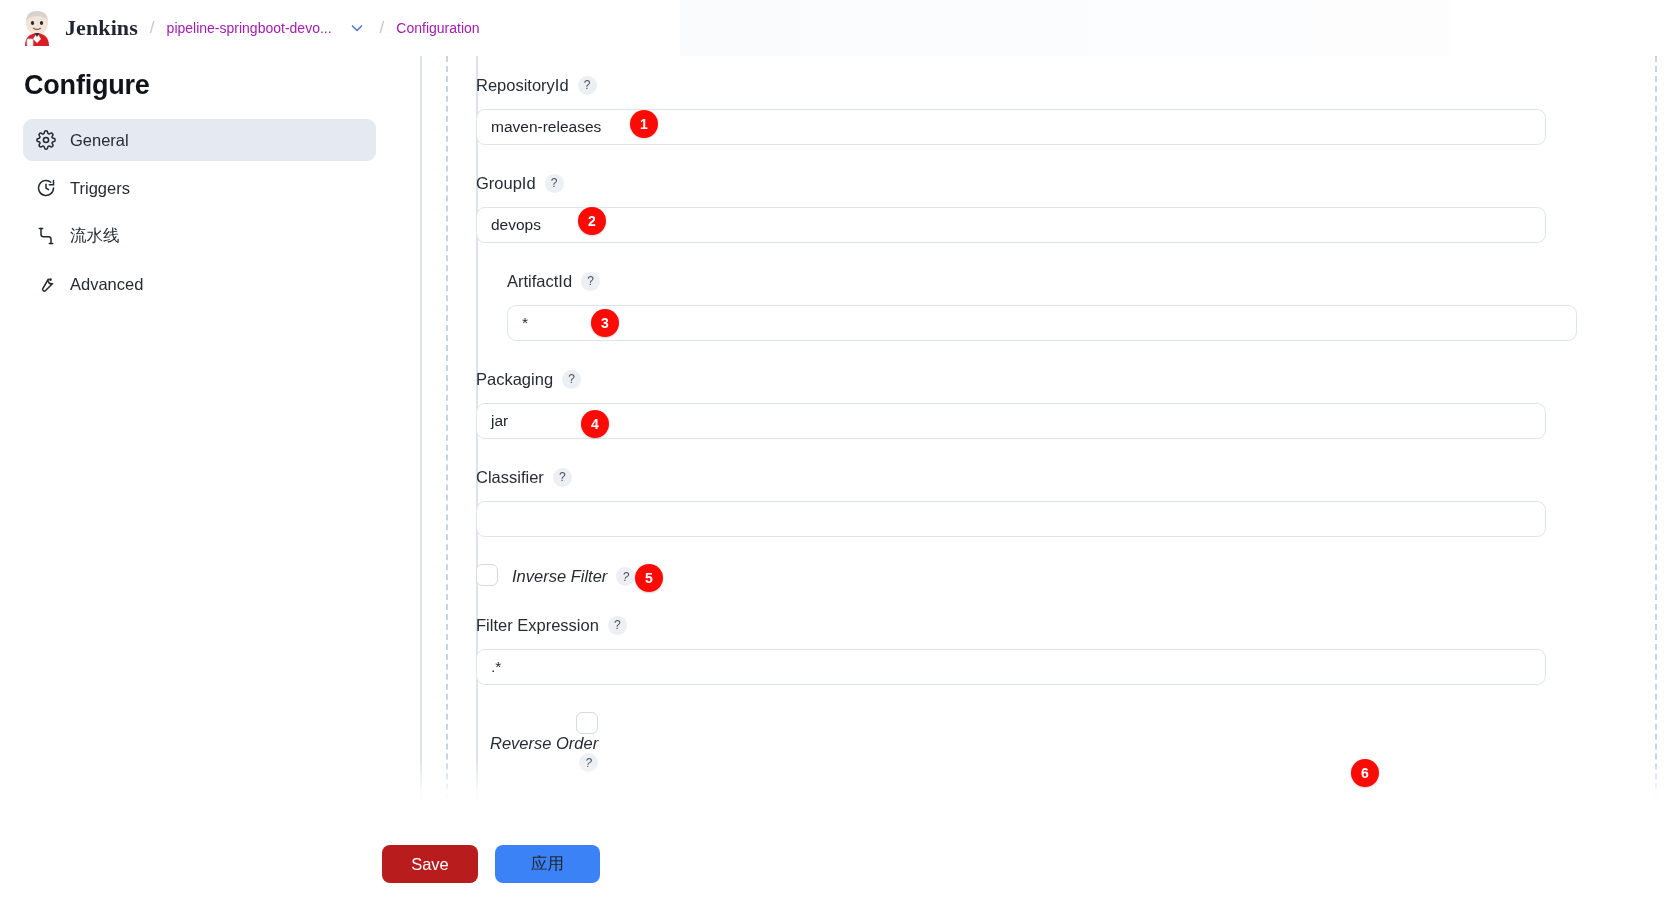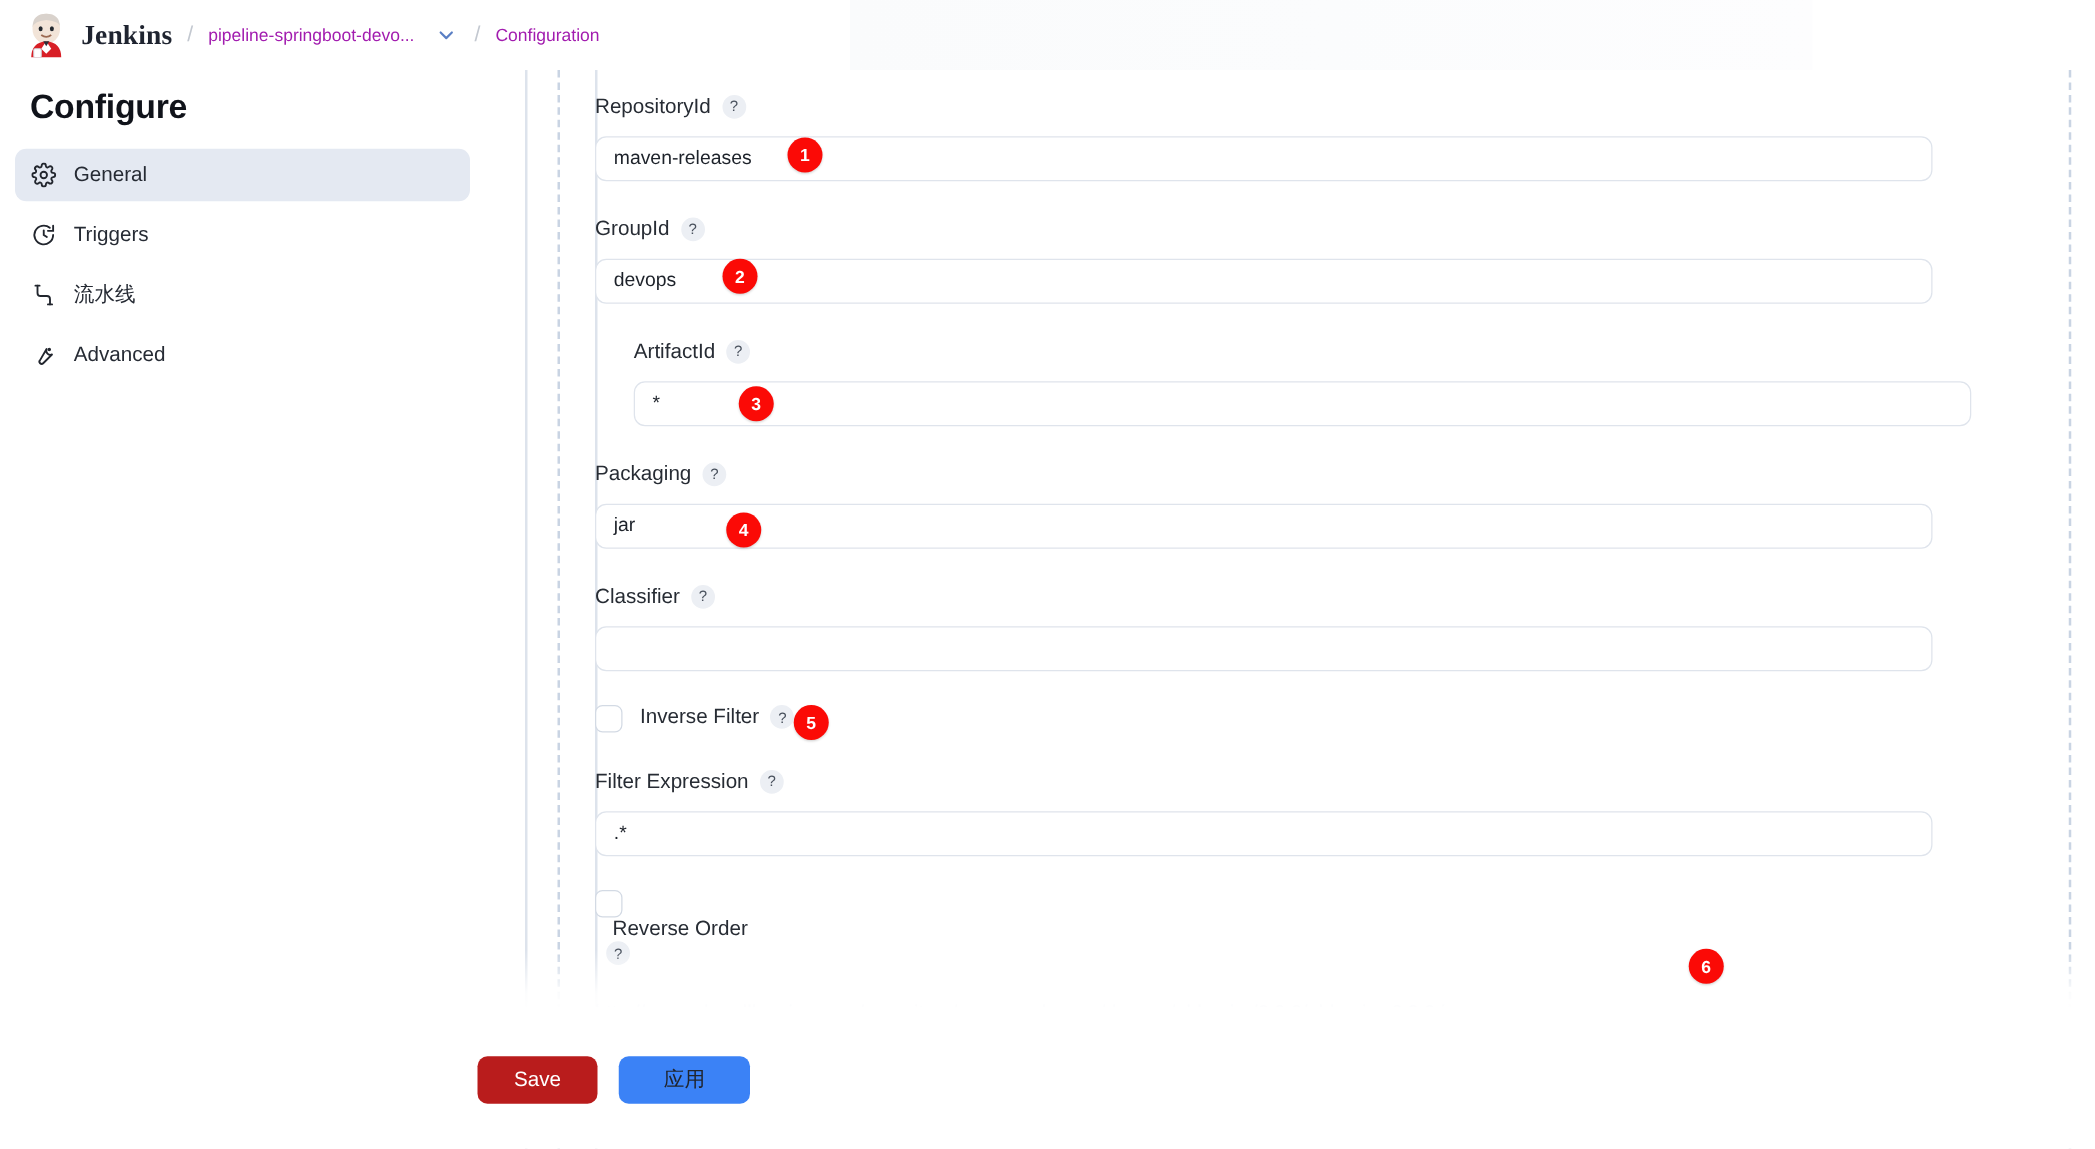--- a/index.html
+++ b/index.html
@@ -43,21 +43,21 @@
   .vline.dashed { border-left:2px dashed #c9d4e3; }
 
   
   .sidebar { position:absolute; left:0; top:56px; width:400px; height:863px; background:#fff; z-index:20;}
   .sidebar-title {
     font-size:27px; font-weight:bold; color:#10131a;
     margin:14px 0 18px 24px; letter-spacing:-0.2px;
   }
   .nav-item {
     display:flex; align-items:center; height:42px;
-    margin:0 24px 6px 12px; padding-left:12px;
+    margin:0 24px 6px 23px; padding-left:12px;
     border-radius:9px; cursor:pointer; color:#262b34; font-size:16.5px;
   }
   .nav-item.active { background:#e4e9f2; }
   .nav-icon {
     width:22px; height:22px; margin-right:13px;
     display:inline-flex; align-items:center; justify-content:center;
     flex:0 0 auto; color:#22262e;
   }
 
   
@@ -73,21 +73,21 @@
     margin-left:9px; cursor:pointer; font-weight:500;
   }
   .text-input {
     width:1070px; height:36px; border:1.5px solid #dfe4ec; border-radius:9px;
     background:#fff; font-size:15.5px; color:#1d222a;
     padding:0 14px; outline:none; font-family:"Liberation Sans", sans-serif;
     display:flex; align-items:center;
   }
   .field-block { position:absolute; left:0; }
 
-  .checkbox-row { position:absolute; display:flex; align-items:flex-start; }
+  .checkbox-row { position:absolute; display:flex; align-items:flex-end;font-style:italic; }
   .cbox {
     width:22px; height:22px; border:1.5px solid #d3dae4; border-radius:6px;
     background:#fff; cursor:pointer; flex:0 0 auto;
   }
   .cbox-label { font-size:16.5px; color:#272c34; margin-left:14px; }
 
   
   .badge {
     position:absolute; width:28px; height:28px; border-radius:50%;
     background:#fb0a06; color:#fff; font-size:14px; font-weight:600;

